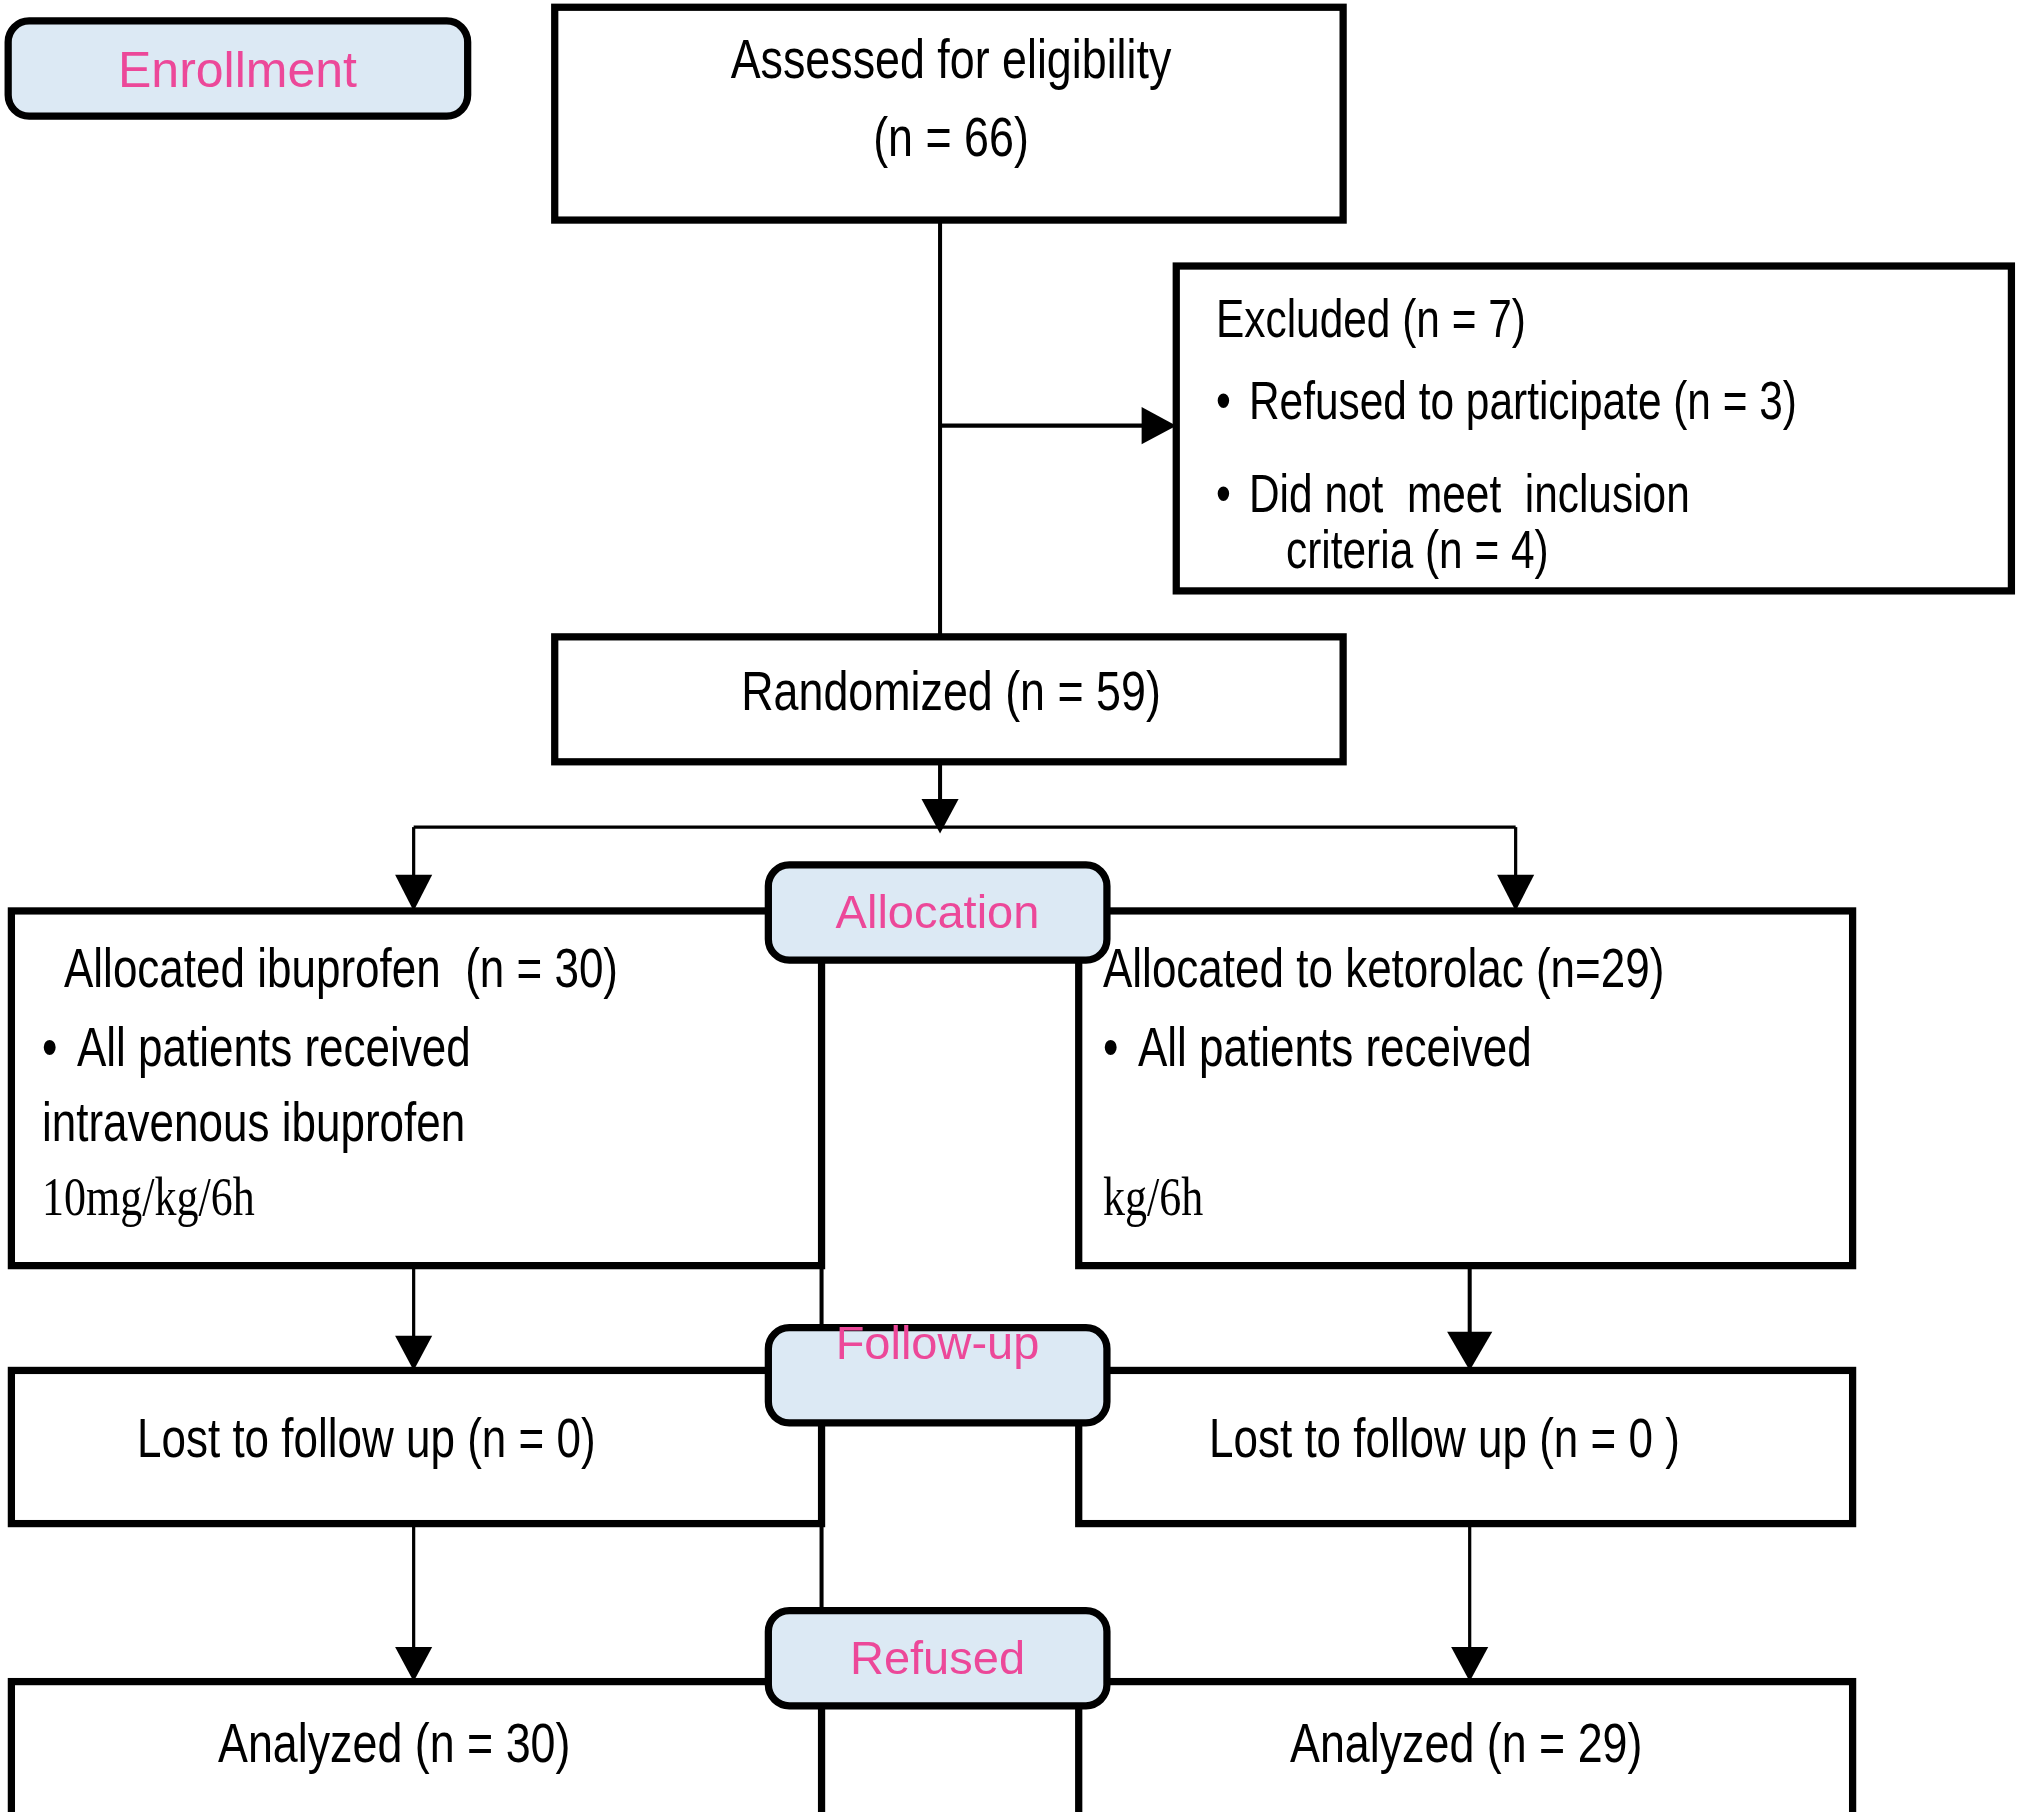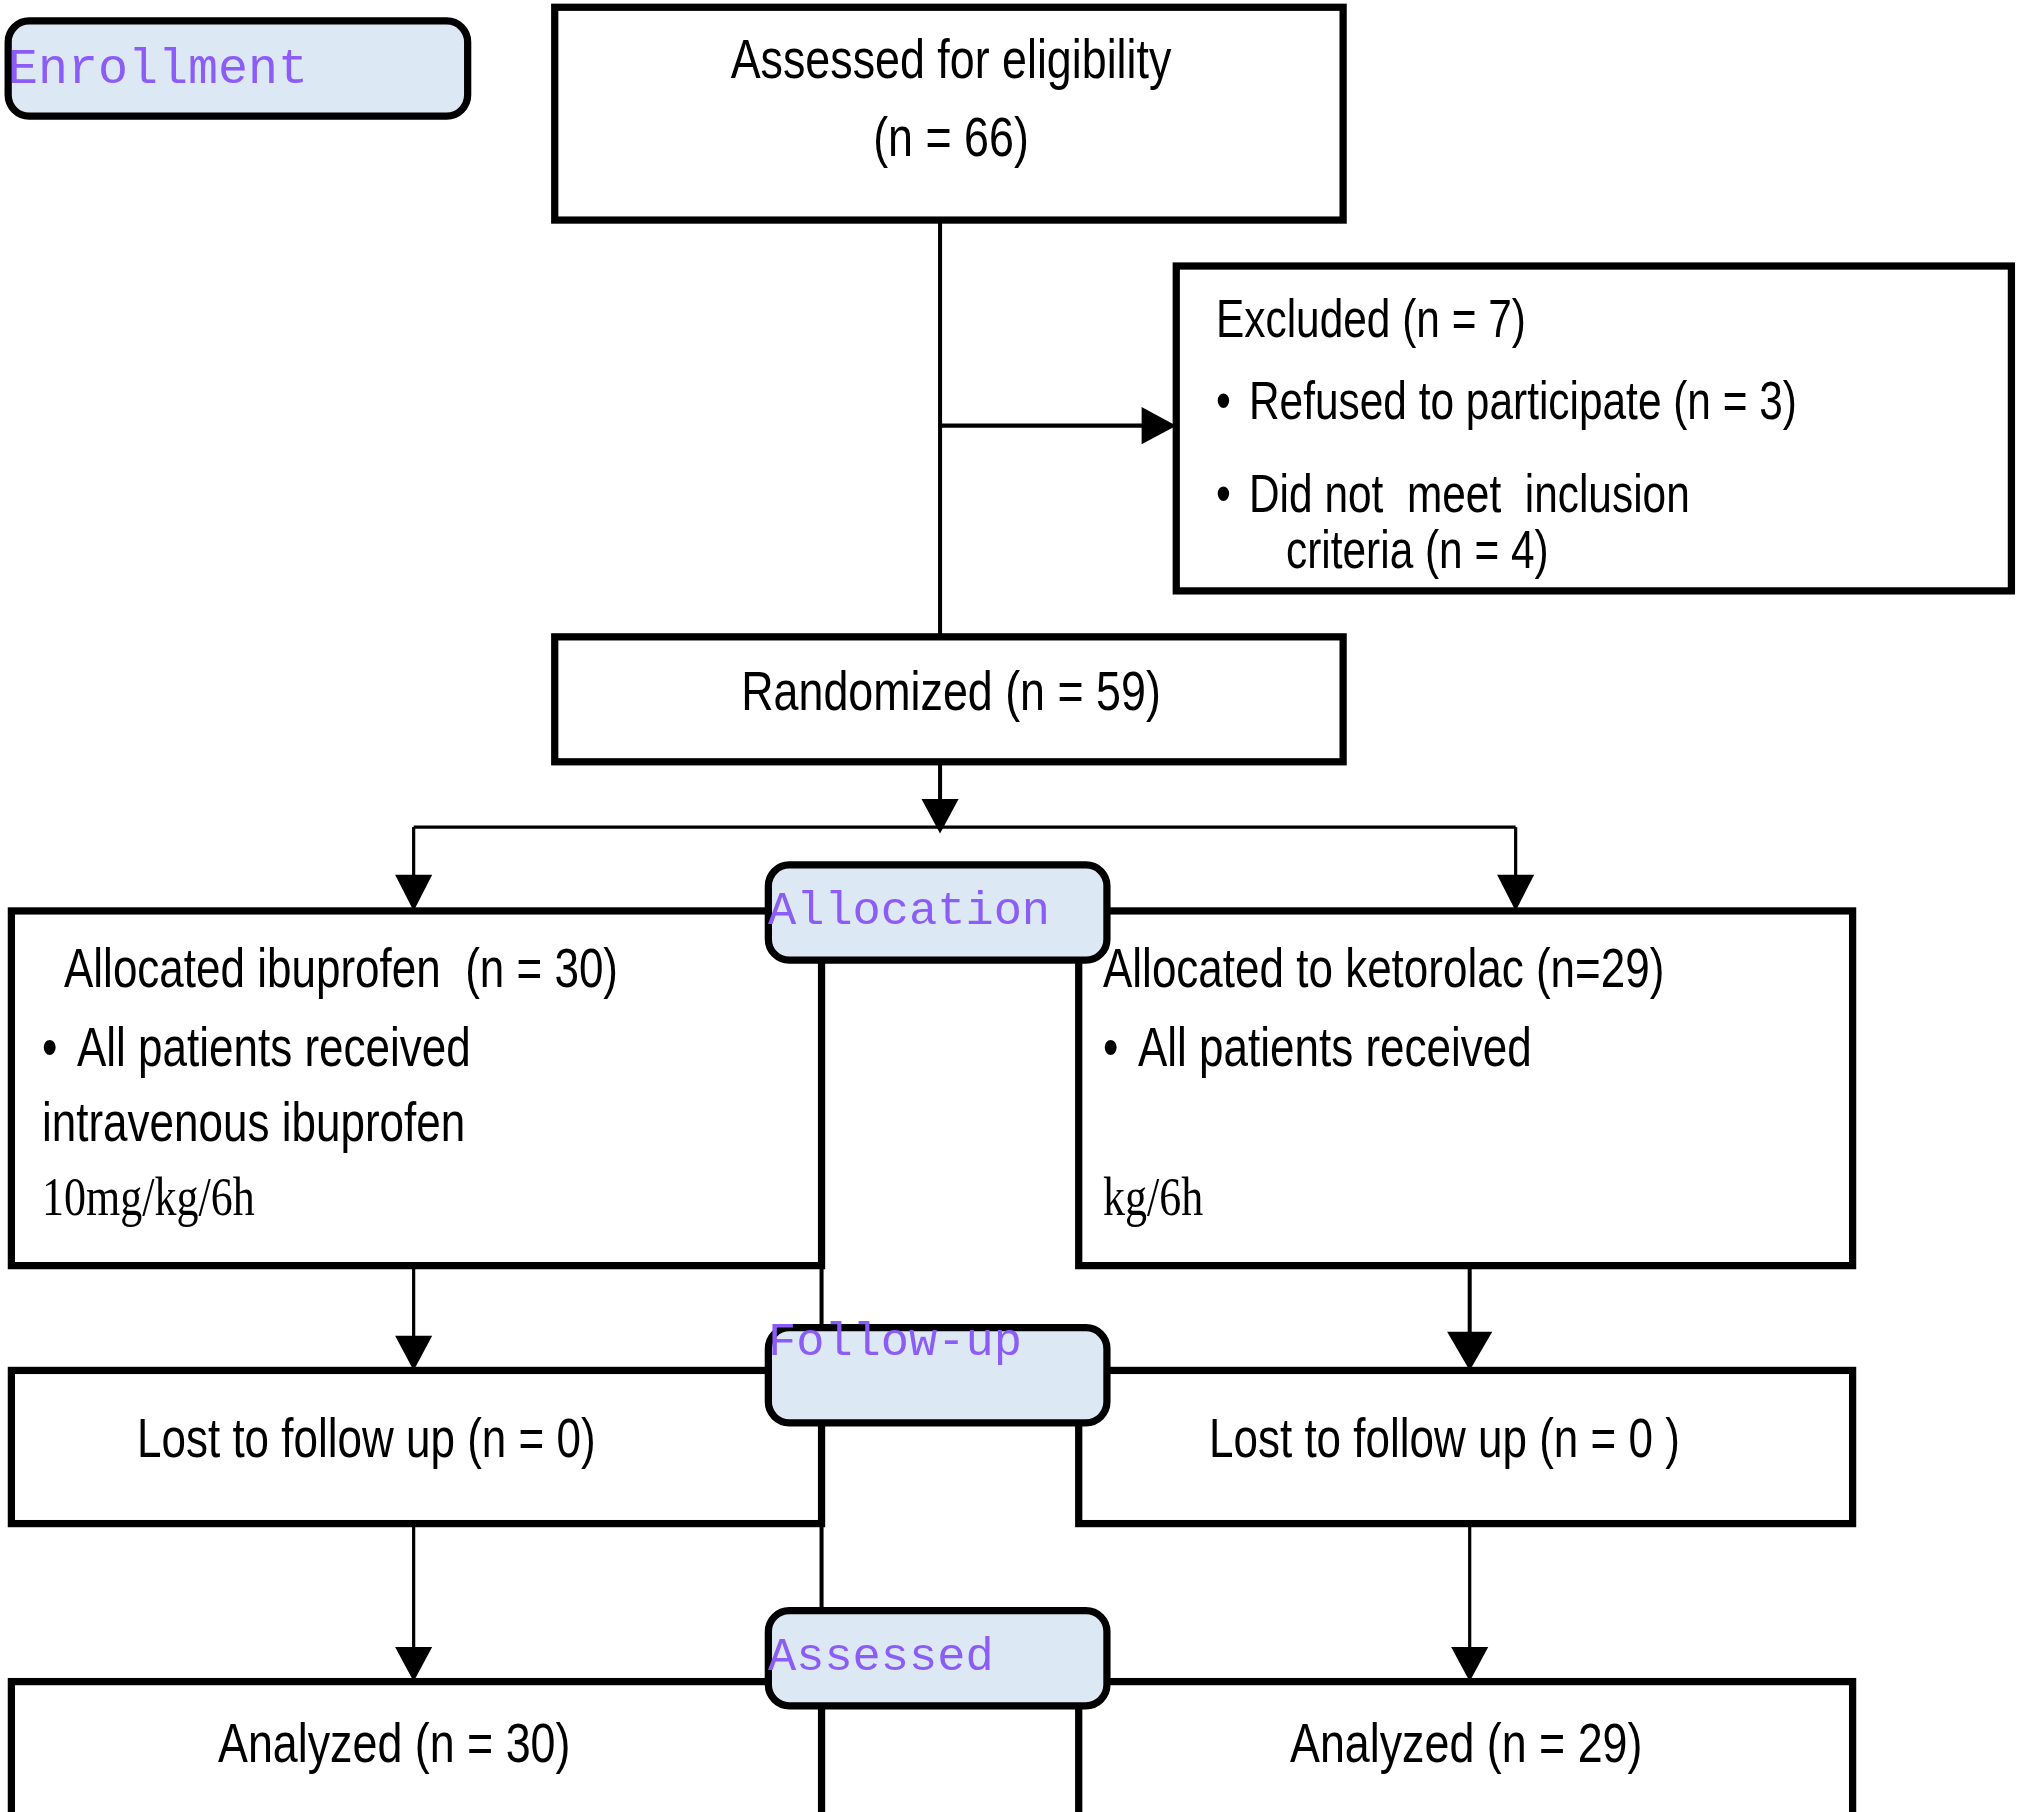--- a/index.html
+++ b/index.html
@@ -61,25 +61,26 @@
     white-space: pre;
     line-height: 1.30;
   }
   .txt.center {
     transform: translateX(-50%) scaleX(0.80);
     transform-origin: center top;
     text-align: center;
   }
   .stage-label {
     position: absolute;
-    font-family: Liberation Mono, monospace;
+    font-family: Liberation Sans, sans-serif;
     font-stretch: normal;
     transform: none;
-    color: #8b5cf6;
+    color: #ec4899;
     white-space: pre;
+    text-align: center;
     line-height: 1;
   }
   .serif-dose {
     font-family: "Liberation Serif", serif;
     font-stretch: normal;
   }
 </style>
 </head>
 <body>
 
@@ -140,21 +141,21 @@
     <rect class="stage-rect" x="953" y="1647" width="420" height="118" rx="26" ry="26"></rect>
     <rect class="stage-rect" x="953" y="1998" width="420" height="118" rx="26" ry="26"></rect>
   </svg>
 
   <div class="stage-label" style="left:8px; top:45px; width:459px; font-size:50px;">Enrollment</div>
 
   <div class="stage-label" style="left:768px; top:888px; width:339px; font-size:47px;">Allocation</div>
 
   <div class="stage-label" style="left:768px; top:1319px; width:339px; font-size:47px;">Follow-up</div>
 
-  <div class="stage-label" style="left:768px; top:1634px; width:339px; font-size:47px;">Assessed</div>
+  <div class="stage-label" style="left:768px; top:1634px; width:339px; font-size:47px;">Refused</div>
 
   <div class="txt center" style="left:951px; top:22.6px; font-size:56px;">Assessed for eligibility</div>
   <div class="txt center" style="left:951px; top:101px; font-size:56px;">(n = 66)</div>
 
   <div class="txt" style="left:1216px; top:285px; font-size:53px;">Excluded (n = 7)</div>
 
   <div style="position:absolute; left:1216px; top:367px;">
     <span class="txt" style="position:static; display:inline-block; font-size:53px; vertical-align:top;">•&nbsp;</span><span class="txt" style="position:static; display:inline-block; font-size:53px; vertical-align:top;">Refused to participate (n = 3)</span>
   </div>
 

